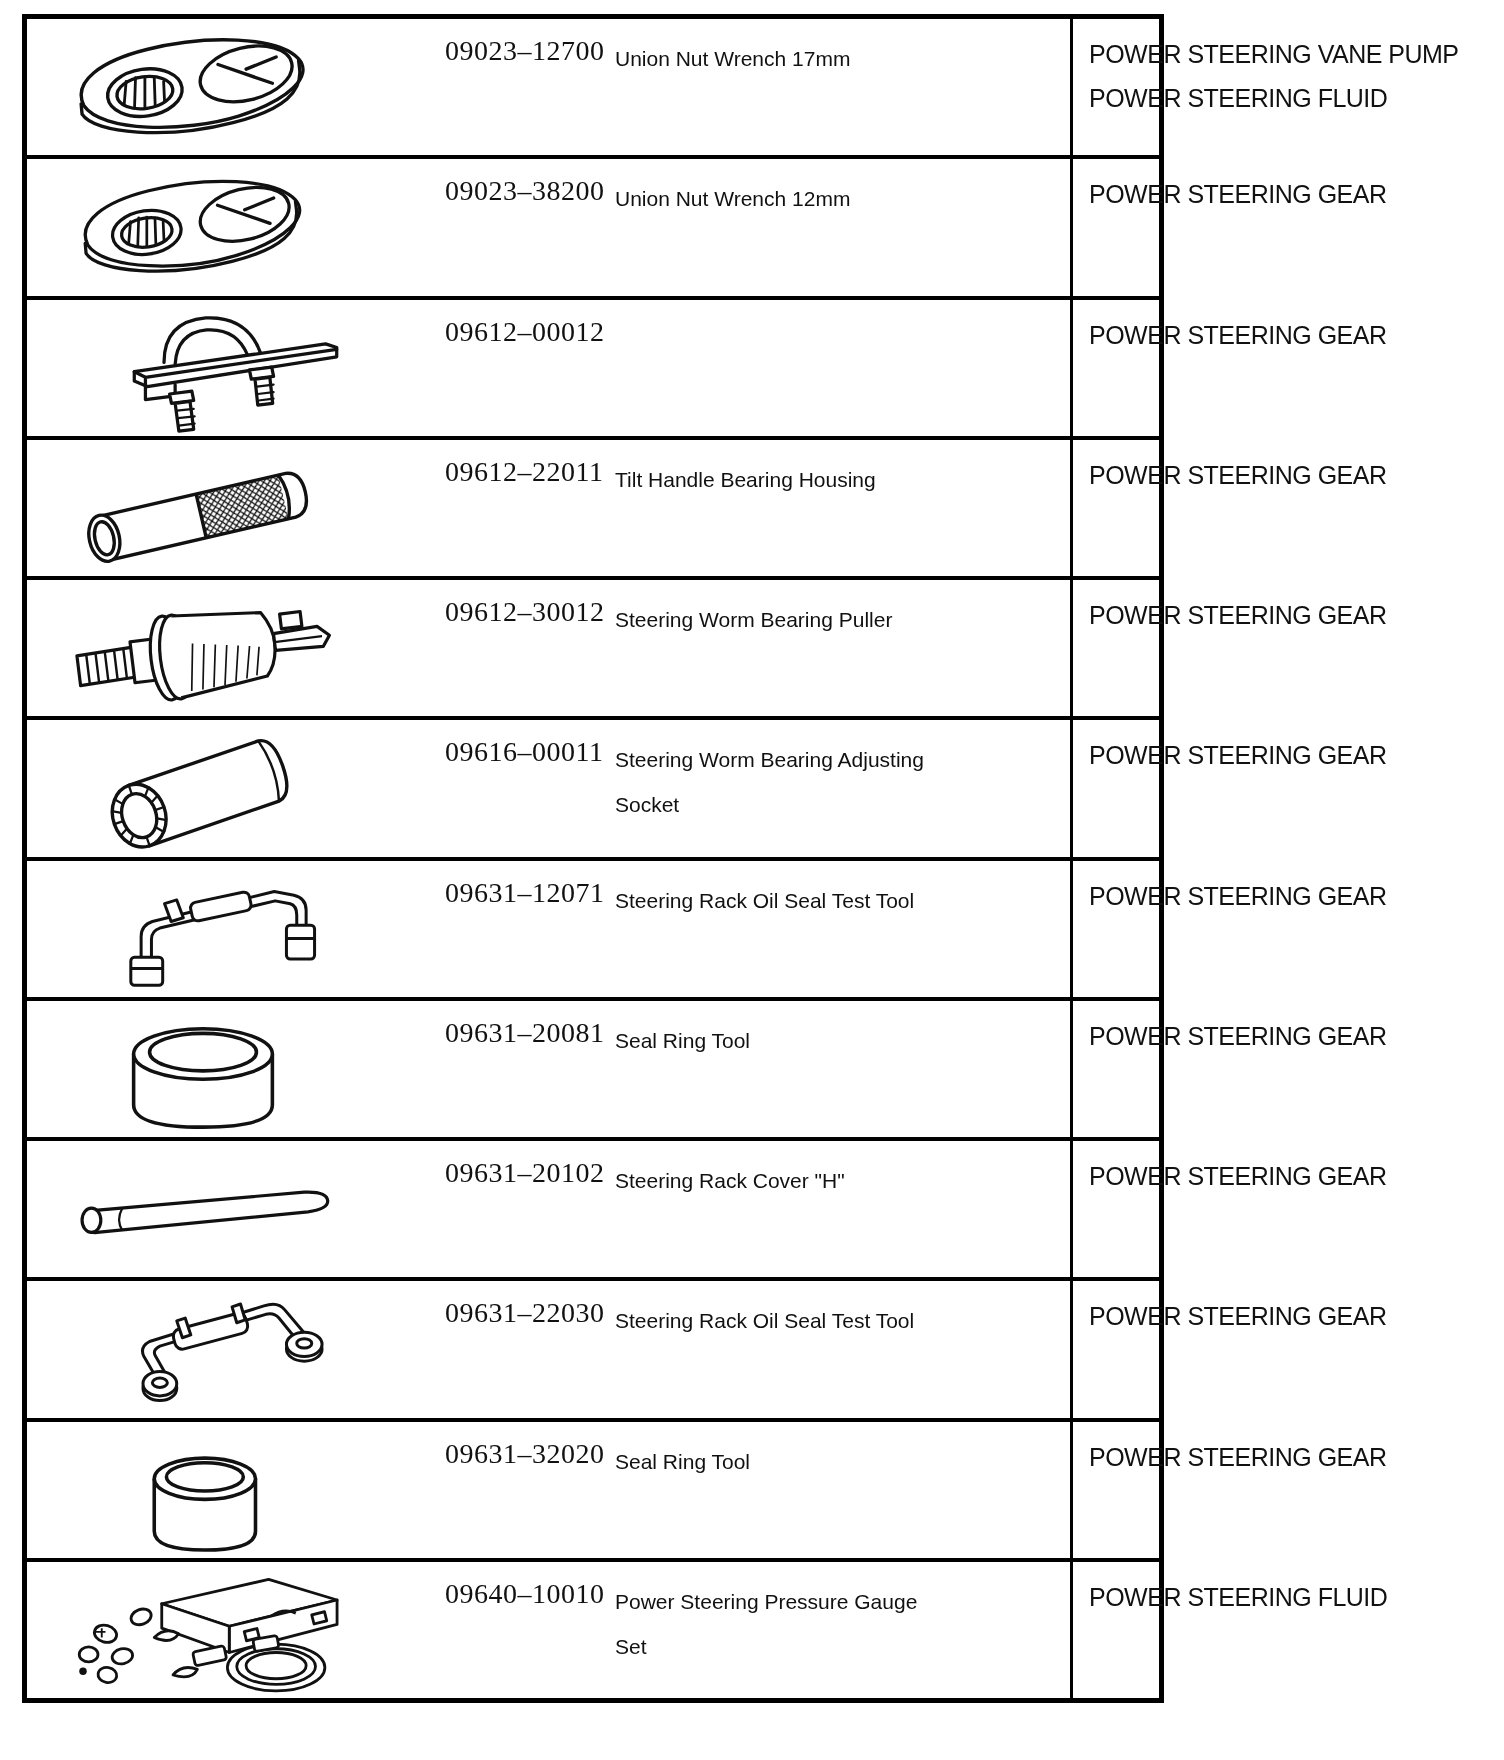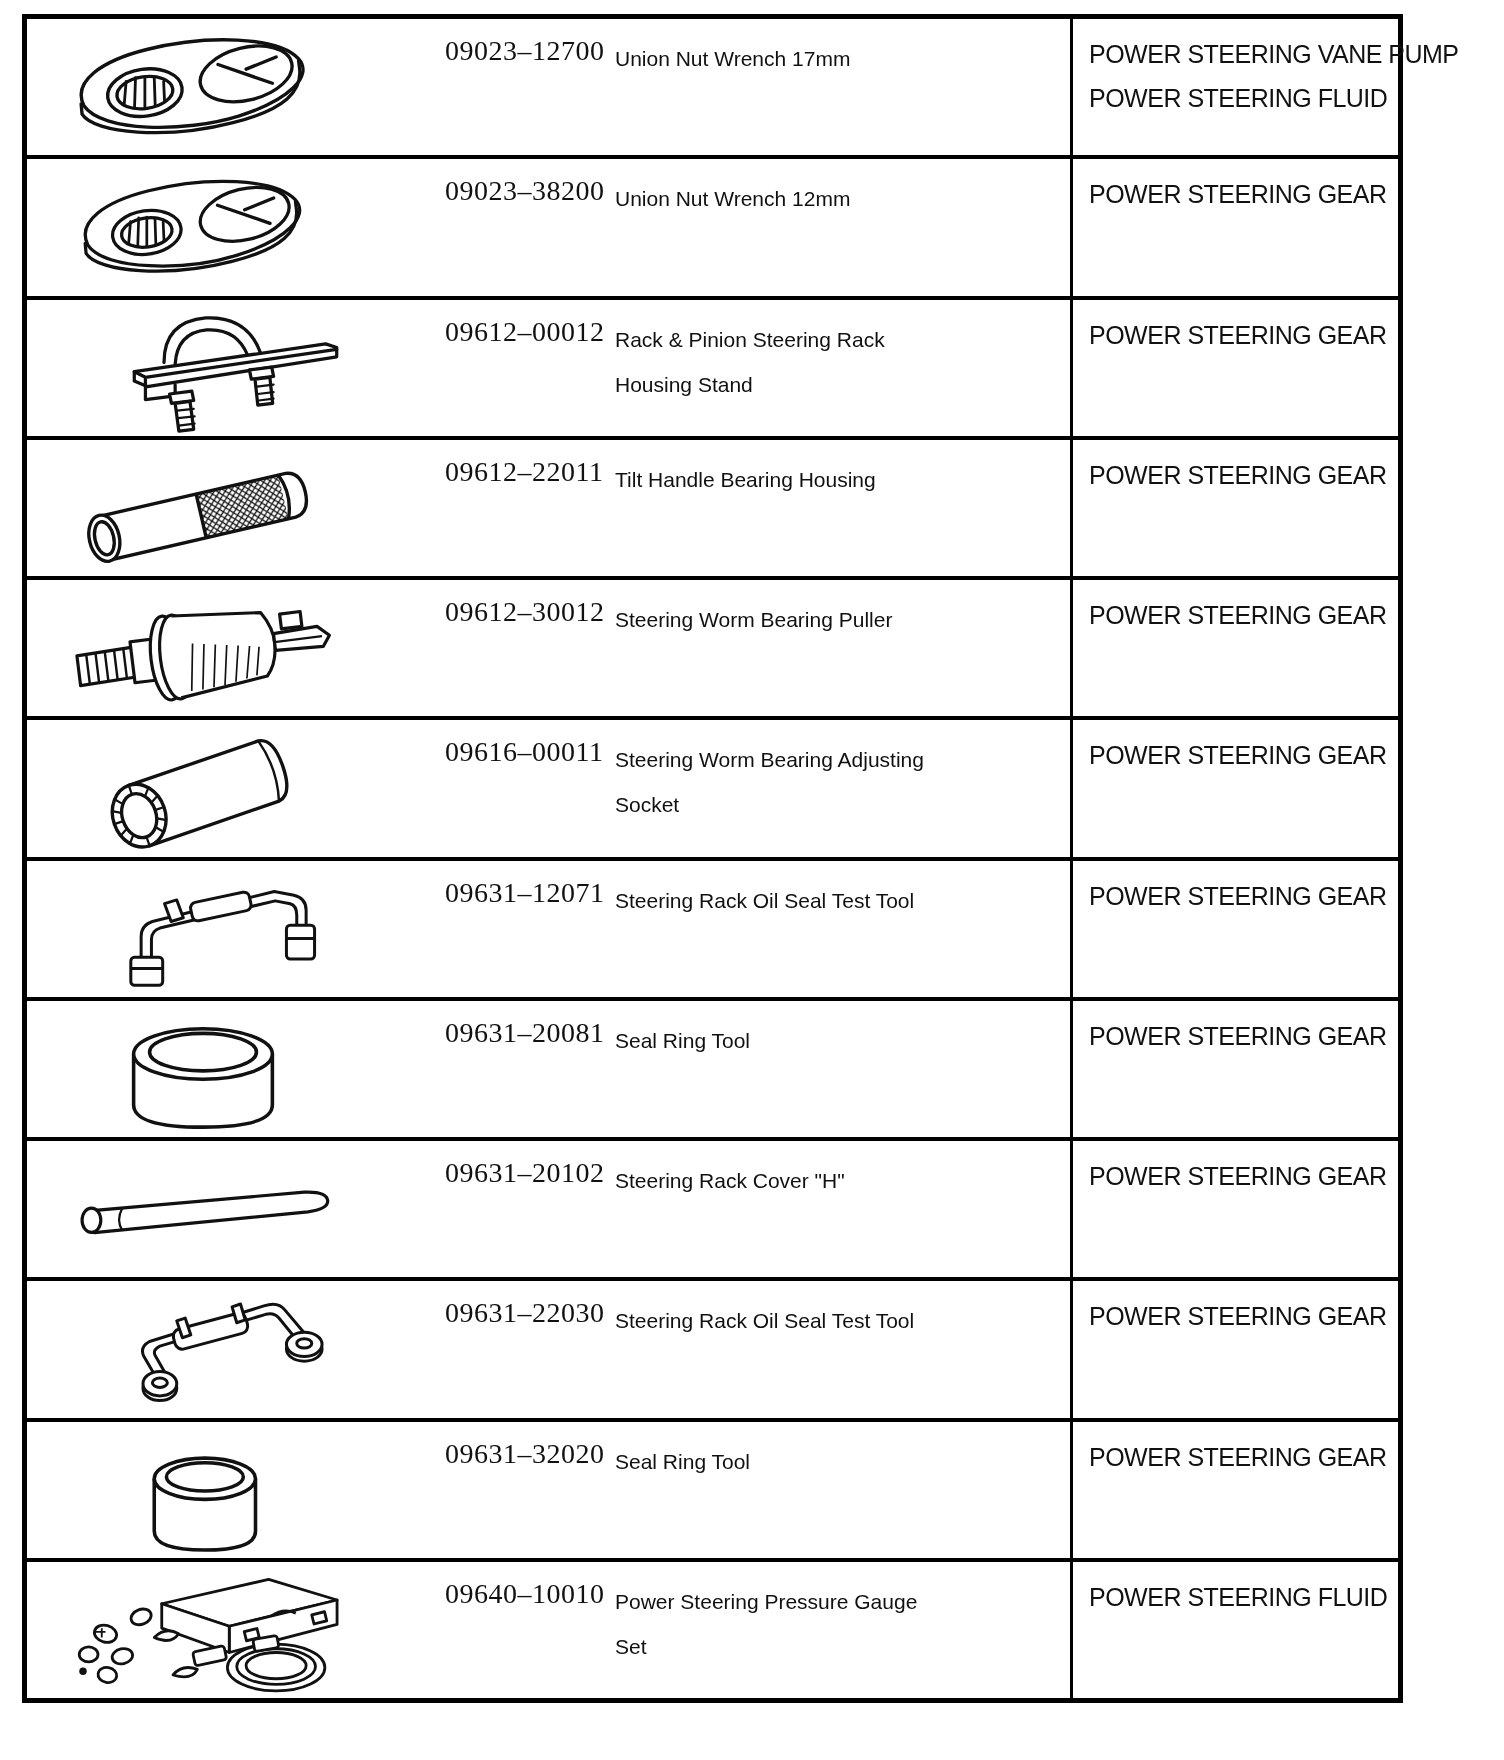--- a/index.html
+++ b/index.html
@@ -1,18 +1,18 @@
 <!DOCTYPE html>
 <html><head>
 <meta charset="utf-8">
 <style>
   html,body{margin:0;padding:0;background:#fff;}
   .page{position:relative;width:1504px;height:1760px;background:#ffffff;overflow:hidden;
         font-family:"Liberation Sans",sans-serif;color:#111;}
-  .sst-table{position:absolute;left:22px;top:14px;width:1381px;height:1689px;
+  .sst-table{position:absolute;left:22px;top:14px;width:1142px;height:1689px;
              border:5px solid #000;box-sizing:border-box;display:flex;flex-direction:column;background:#fff;}
   .row{flex:1;position:relative;border-top:4px solid #000;}
   .row:first-child{border-top:none;}
   .fig{position:absolute;left:18px;top:0;bottom:0;width:316px;display:flex;align-items:center;justify-content:center;}
   .fig svg{display:block;}
   .pn{position:absolute;left:418px;top:16px;font-family:"Liberation Serif",serif;font-size:28px;letter-spacing:.5px;white-space:nowrap;}
   .nm{position:absolute;left:588px;top:17px;font-size:21px;line-height:45px;white-space:nowrap;}
   .app{position:absolute;left:1043px;right:0;top:0;bottom:0;border-left:3px solid #000;
        padding:13px 8px 0 16px;font-size:25px;letter-spacing:-0.5px;line-height:44px;white-space:nowrap;}
 </style>
@@ -84,24 +84,20 @@
           <path d="M124 98 L148 95 L150 105 L126 108 Z"></path>
           <path d="M130 108 L146 106 L150 136 L134 138 Z"></path>
           <path d="M132 116 l18 -2 M133 124 l18 -2 M134 132 l17 -2" fill="none" stroke-width="2.4"></path>
           <path d="M210 72 L234 69 L236 79 L212 82 Z"></path>
           <path d="M216 82 L232 80 L235 108 L219 110 Z"></path>
           <path d="M218 90 l18 -2 M219 98 l17 -2 M220 105 l16 -2" fill="none" stroke-width="2.4"></path>
         </g>
       </svg>
     </div>
     <div class="pn">09612–00012</div>
-    <div class="nm">
-      <div>Rack &amp; Pinion Steering Rack</div>
-      <div>Housing Stand</div>
-    </div>
     <div class="app">
       <div>POWER STEERING GEAR</div>
       <div></div>
     </div>
   </div>
 
   <div class="row">
     <div class="fig">
       <svg width="300" height="128" viewBox="0 0 320 136">
         <defs>

